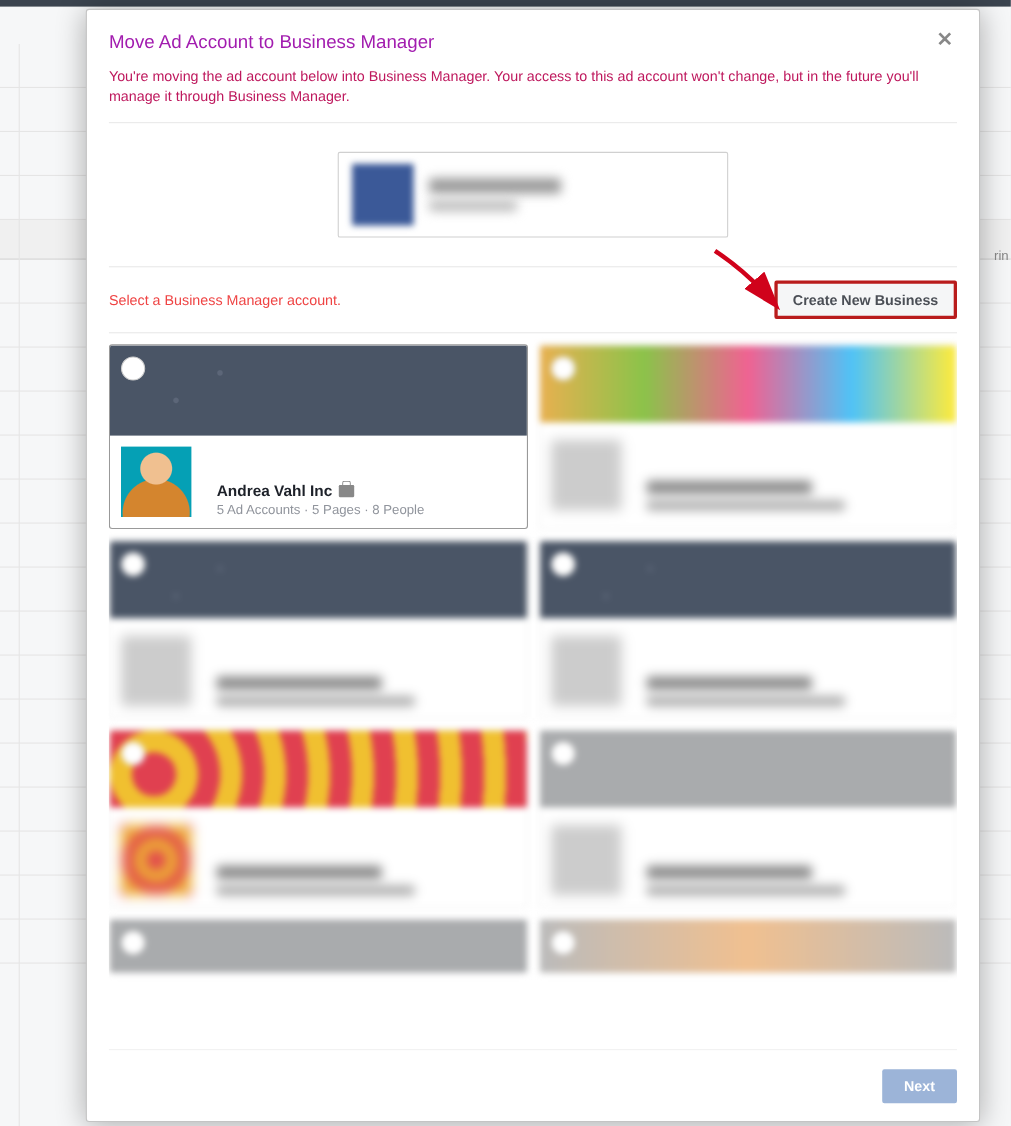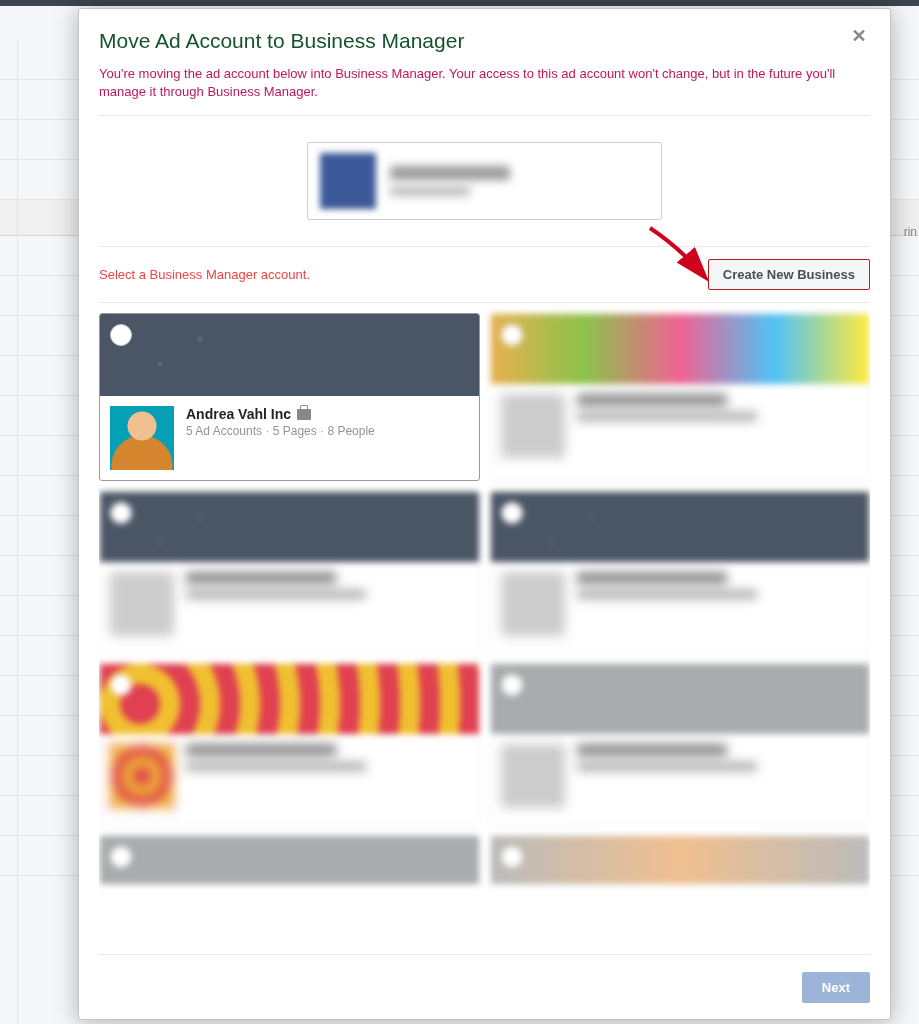--- a/index.html
+++ b/index.html
@@ -71,22 +71,22 @@
   font-weight: bold;
 }
 .modal-inner {
   padding: 20px 20px 0 20px;
   flex: 1;
   display: flex;
   flex-direction: column;
   overflow: hidden;
 }
 .modal-title {
-  font-size: 21px;
-  color: #14532d;
+  font-size: 17px;
+  color: #a21caf;
   font-weight: normal;
   margin-bottom: 12px;
 }
 .modal-desc {
   font-size: 13px;
   color: #be185d;
   line-height: 18px;
   margin-bottom: 14px;
 }
 hr {
@@ -127,21 +127,21 @@
   align-items: center;
   justify-content: space-between;
   margin: 12px 0 12px 0;
 }
 .select-label {
   font-size: 13px;
   color: #ef4444;
 }
 .create-btn {
   background: #f5f6f7;
-  border: 1px solid #b91c1c;
+  border: 3px solid #b91c1c;
   border-radius: 2px;
   padding: 7px 14px;
   font-size: 13px;
   font-weight: bold;
   color: #4b4f56;
   cursor: pointer;
 }
 .list-wrap {
   border-top: 1px solid #e9e9e9;
   flex: 1;
@@ -184,22 +184,22 @@
   width: 22px;
   height: 22px;
   border-radius: 50%;
   background: #fff;
   border: 1px solid #ccc;
   z-index: 2;
 }
 .card-body {
   display: flex;
   padding: 10px;
-  gap: 12px;
-  align-items: flex-start;
+  gap: 23px;
+  align-items: flex-end;
   min-height: 80px;
 }
 .avatar {
   width: 64px;
   height: 64px;
   background: #05a0b5;
   background-image: radial-gradient(circle at 32px 20px, #f0c090 14px, transparent 15px),
                     radial-gradient(circle at 32px 60px, #d4852e 30px, transparent 31px);
   flex-shrink: 0;
 }

